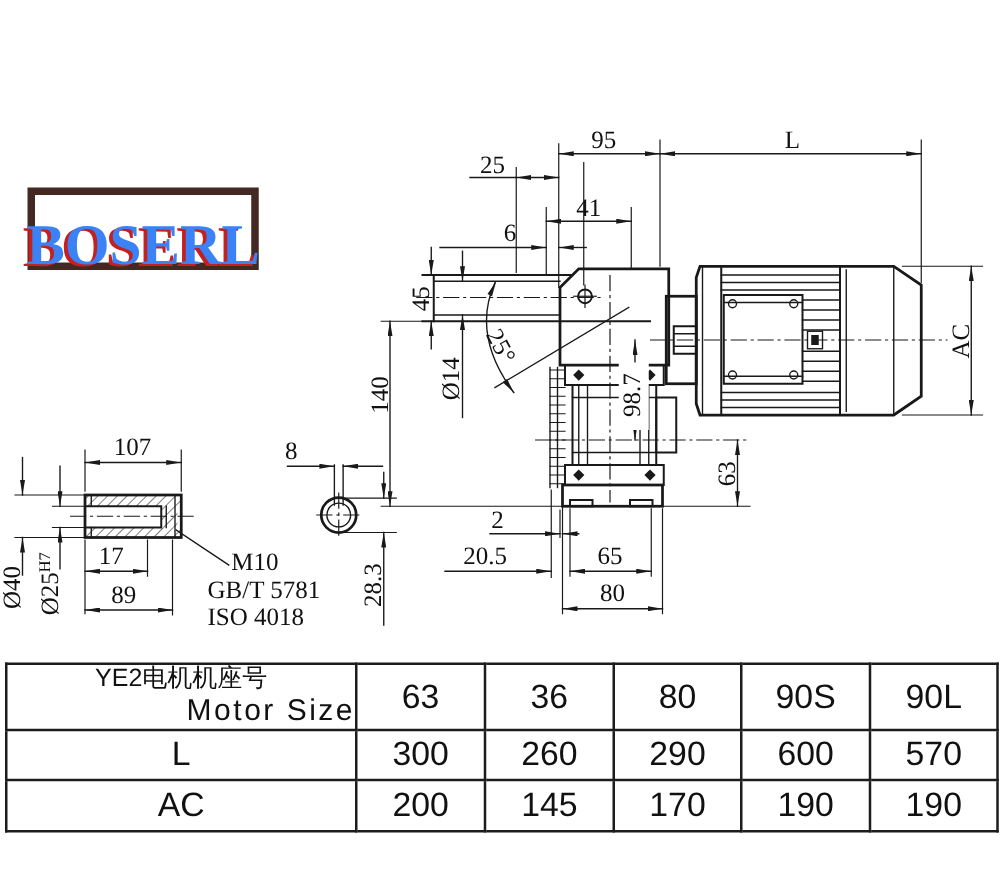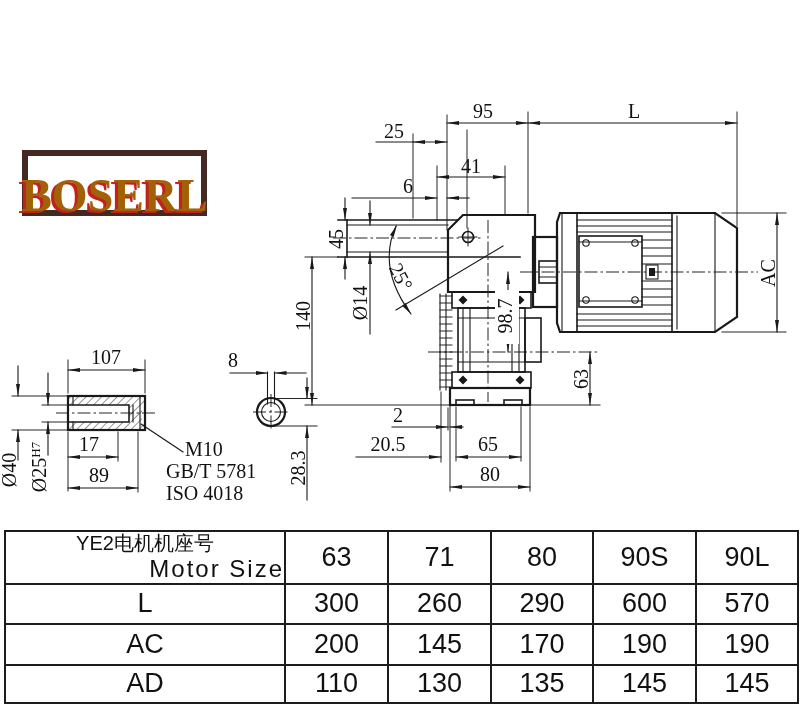--- a/index.html
+++ b/index.html
@@ -3,21 +3,21 @@
 <meta charset="utf-8">
 <style>
   html,body{margin:0;padding:0;background:#fff;}
   .page{position:relative;width:800px;height:708px;background:#fff;overflow:hidden;
         font-family:"Liberation Sans",sans-serif;color:#111;}
   .title{position:absolute;left:38px;top:12px;font-size:34px;font-weight:bold;
          letter-spacing:1px;color:#0b0b0b;white-space:nowrap;}
   .logo{position:absolute;left:22px;top:150px;width:185px;height:66px;box-sizing:border-box;
         border:6px solid #442822;background:#fff;display:flex;align-items:center;justify-content:center;}
   .logo span{font-family:"Liberation Serif",serif;font-weight:bold;font-size:46px;line-height:1;
-        color:#a16207;text-shadow:-3px 2px 0 #c42020;margin-top:25px;}
+        color:#3b82f6;text-shadow:-3px 2px 0 #c42020;margin-top:25px;}
   svg.draw{position:absolute;left:0;top:0;}
   .ln2{stroke:#191919;stroke-width:2.2;fill:none;stroke-linecap:square;}
   .ln15{stroke:#191919;stroke-width:1.6;fill:none;stroke-linecap:square;}
   .ln1{stroke:#191919;stroke-width:1.1;fill:none;stroke-linecap:square;}
   .ext{stroke:#191919;stroke-width:0.95;fill:none;stroke-linecap:square;}
   .cl{stroke:#191919;stroke-width:0.95;fill:none;stroke-dasharray:13 3 2.5 3;}
   .dt{font-family:"Liberation Serif",serif;font-size:20px;fill:#111;}
   .fil{fill:#191919;stroke:none;}
   table.dim{position:absolute;left:4px;top:530px;width:793px;border-collapse:collapse;
         table-layout:fixed;background:#fff;}
@@ -197,45 +197,37 @@
         <col style="width:103px">
         <col style="width:102px">
     </colgroup>
     <tbody>
       <tr style="height:52px">
         <td class="hd">
           <div class="cn">YE2电机机座号</div>
           <div class="en">Motor Size</div>
         </td>
         <td>63</td>
-        <td>71</td>
+        <td>36</td>
         <td>80</td>
         <td>90S</td>
         <td>90L</td>
       </tr>
       <tr style="height:40px">
         <td>L</td>
         <td>300</td>
         <td>260</td>
         <td>290</td>
         <td>600</td>
         <td>570</td>
       </tr>
       <tr style="height:41px">
         <td>AC</td>
         <td>200</td>
         <td>145</td>
         <td>170</td>
         <td>190</td>
         <td>190</td>
       </tr>
-      <tr style="height:38px">
-        <td>AD</td>
-        <td>110</td>
-        <td>130</td>
-        <td>135</td>
-        <td>145</td>
-        <td>145</td>
-      </tr>
     </tbody>
   </table>
 
 </div>
 
 </body></html>

